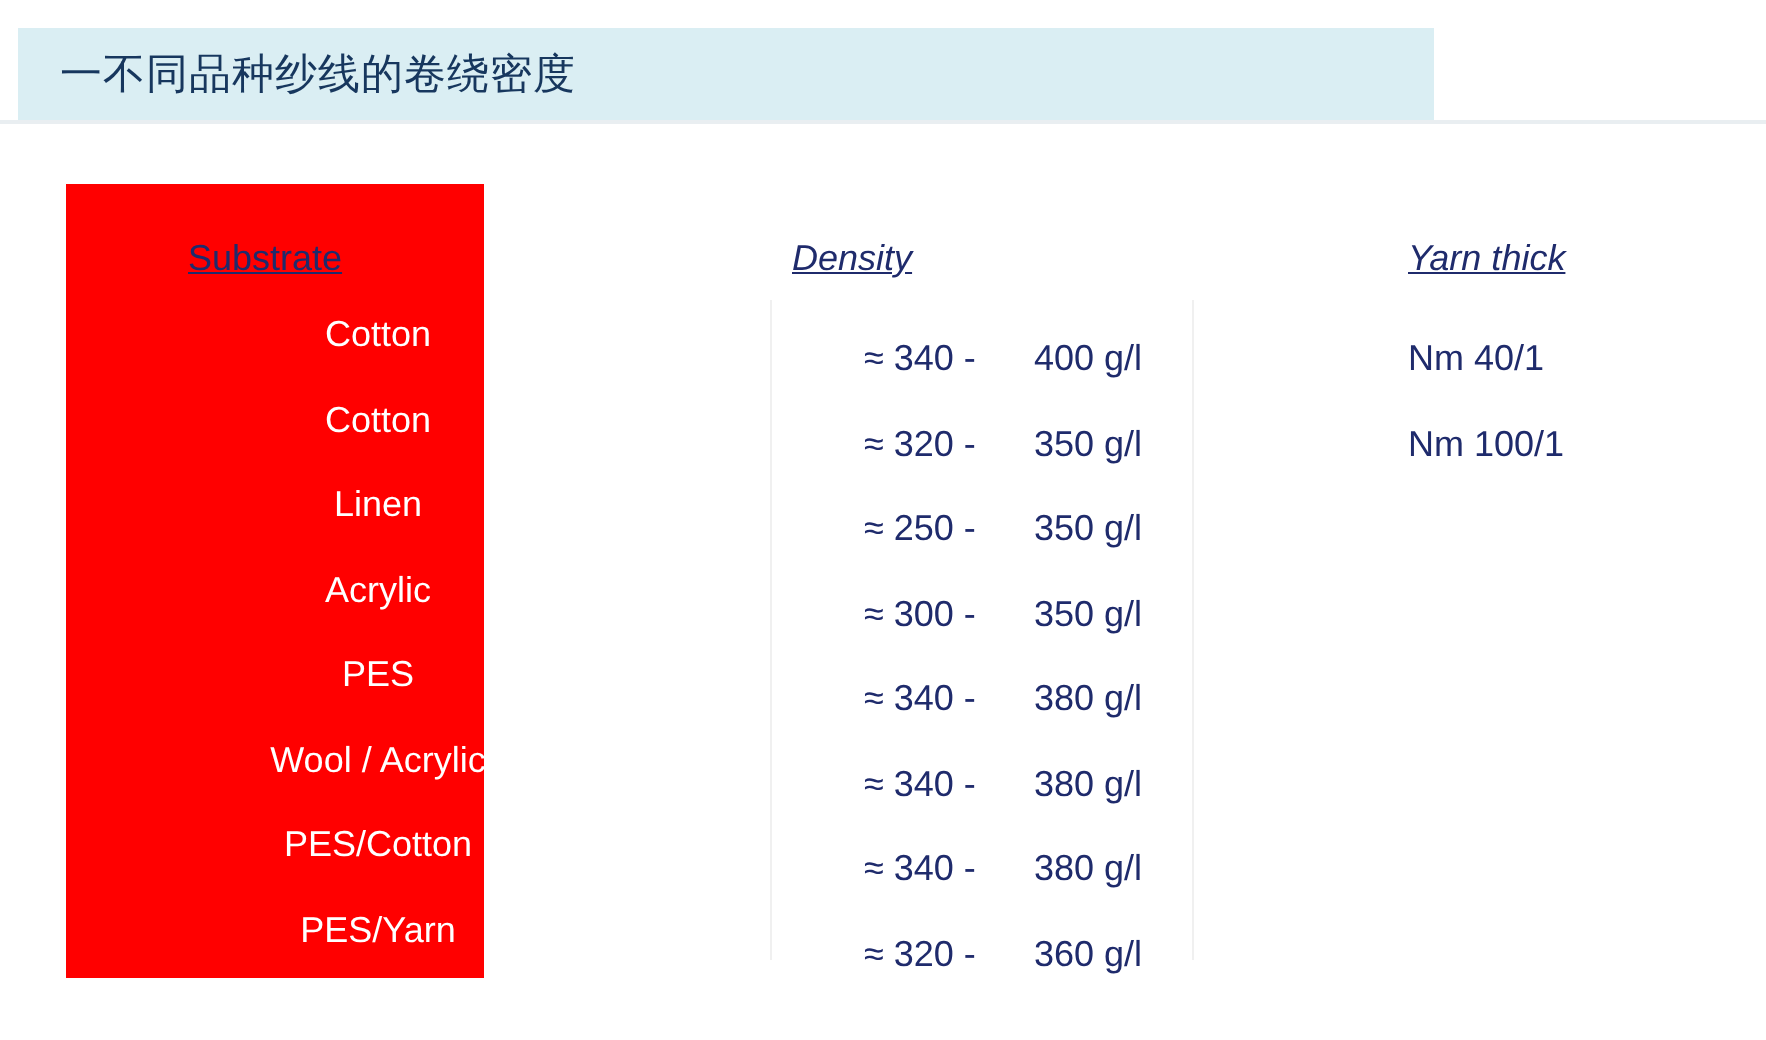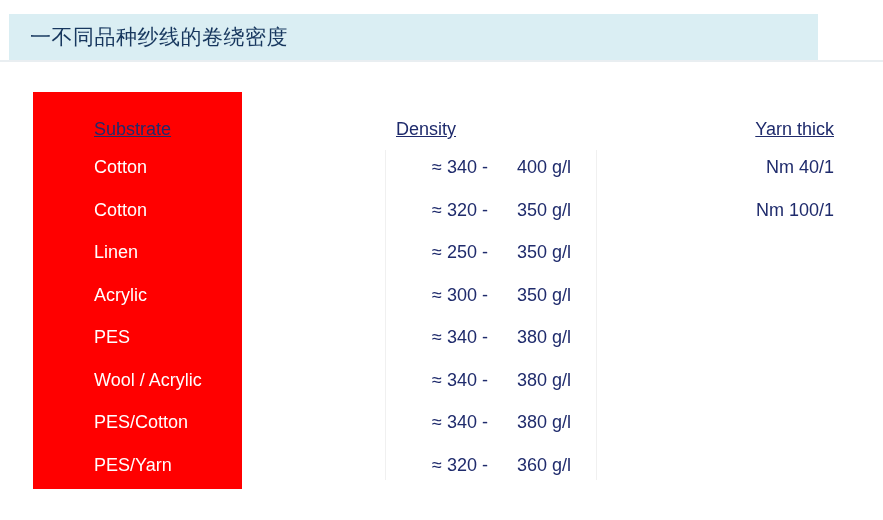--- a/index.html
+++ b/index.html
@@ -18,21 +18,21 @@
     width: 883px;
     height: 520px;
     background: #ffffff;
     box-sizing: border-box;
   }
   
   .title-bar {
     position: absolute;
     left: 0;
     top: 14px;
-    width: 818px;
+    width: 717px;
     height: 46px;
     background: #daeef3;
   }
   .title-accent {
     position: absolute;
     left: 0;
     top: 0;
     width: 9px;
     height: 46px;
     background: #ffffff;
@@ -77,59 +77,60 @@
     text-decoration: underline;
     margin-bottom: 14px;
     white-space: nowrap;
   }
   .substrate-item {
     font-size: 18px;
     color: #ffffff;
     height: 42.5px;
     line-height: 26px;
     white-space: nowrap;
+    text-align: center;
   }
 
   
   .density-col {
     position: absolute;
     left: 396px;
     top: 119px;
     width: 200px;
   }
   .col-head {
     font-size: 18px;
     color: #1f2b6c;
     text-decoration: underline;
     white-space: nowrap;
-    margin-bottom: 14px;
+    margin-bottom: 26px;
+    font-style: italic;
   }
   .density-row {
     height: 42.5px;
     line-height: 26px;
     font-size: 18px;
     color: #1f2b6c;
     white-space: nowrap;
     margin-left: 36px;
   }
   .density-row .approx {
     display: inline-block;
     width: 85px;
   }
   .density-row .upper {
     display: inline-block;
   }
 
   
   .yarn-col {
     position: absolute;
-    left: 664px;
+    left: 704px;
     top: 119px;
     width: 170px;
-    text-align: right;
   }
   .yarn-row {
     height: 42.5px;
     line-height: 26px;
     font-size: 18px;
     color: #1f2b6c;
     white-space: nowrap;
   }
 
   

